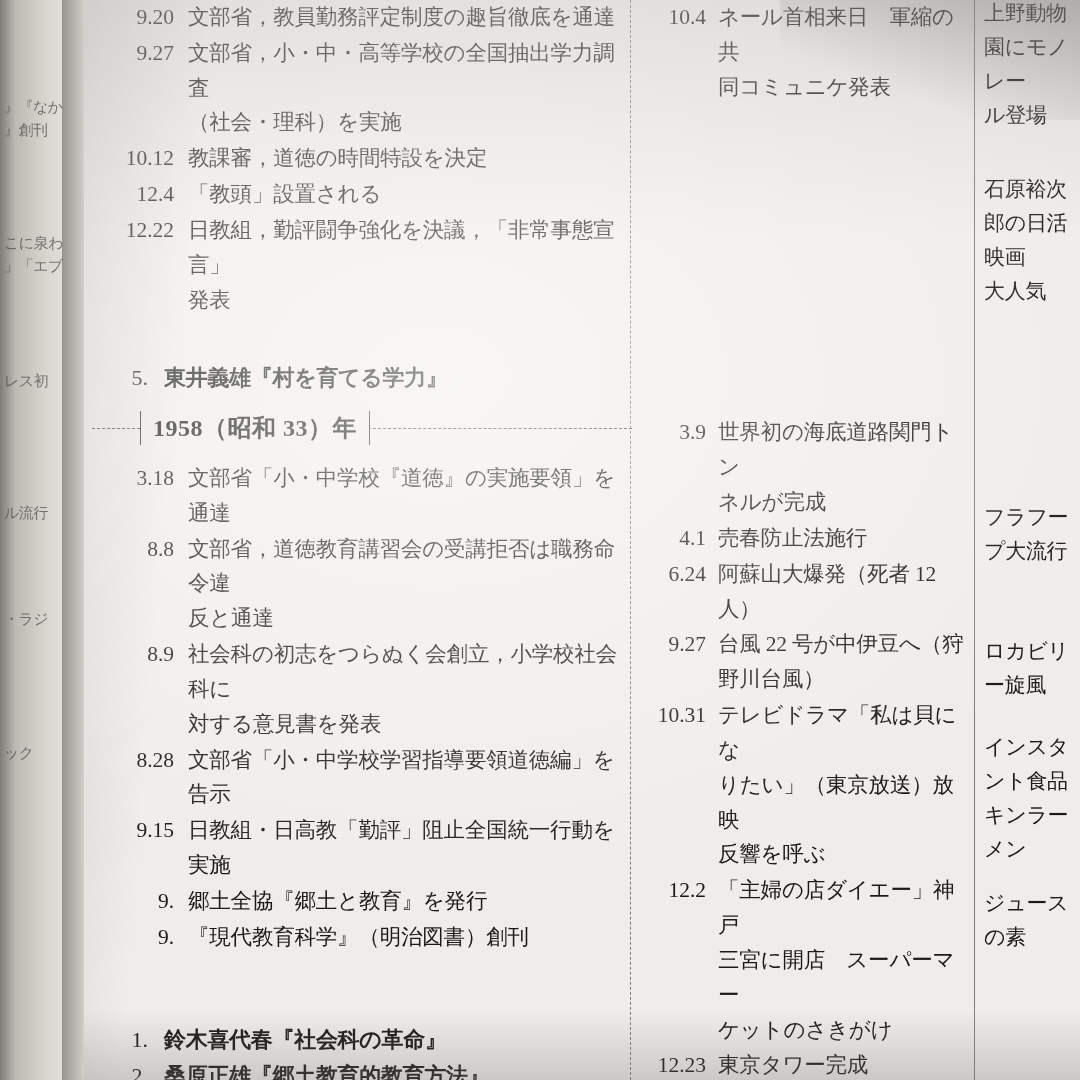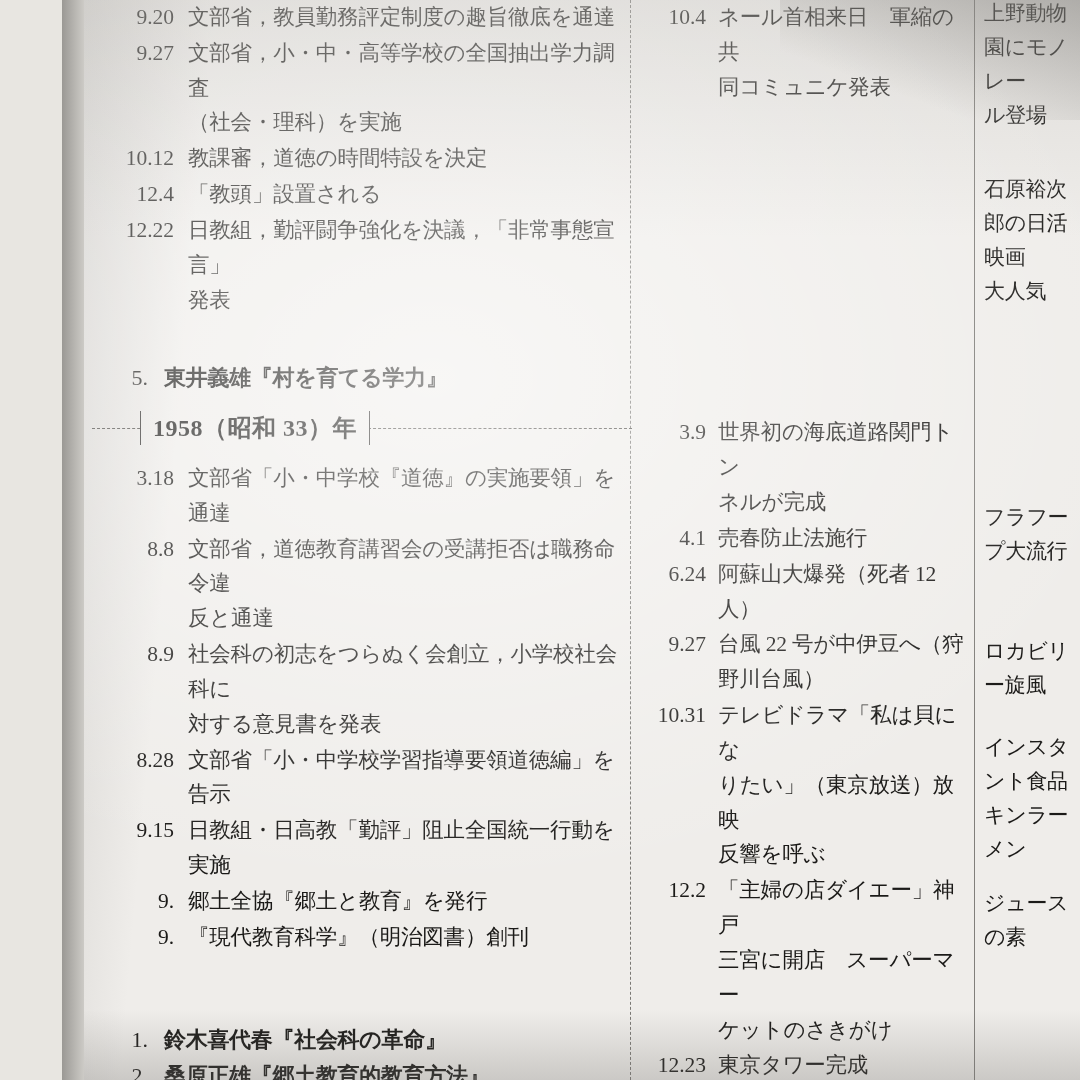--- a/index.html
+++ b/index.html
@@ -185,20 +185,30 @@
     height: 70px;
     background: linear-gradient(0deg, rgba(120,118,114,.30), rgba(120,118,114,0));
     pointer-events: none;
   }
 </style>
 </head>
 <body>
 
 <div id="photo">
 
+  <div class="left-page">
+    <div class="lp-text" style="top:96px;">』『なか
+』創刊</div>
+    <div class="lp-text" style="top:232px;">こに泉わ
+」「エブ</div>
+    <div class="lp-text" style="top:370px;">レス初</div>
+    <div class="lp-text" style="top:502px;">ル流行</div>
+    <div class="lp-text" style="top:608px;">・ラジ</div>
+    <div class="lp-text" style="top:742px;">ック</div>
+  </div>
   <div class="spine-shadow"></div>
 
   <div class="page">
 
     <div class="vrule dashed" style="left:546px;"></div>
     <div class="vrule" style="left:890px;"></div>
 
     <div class="col col-edu">
 
       <div class="entry">

